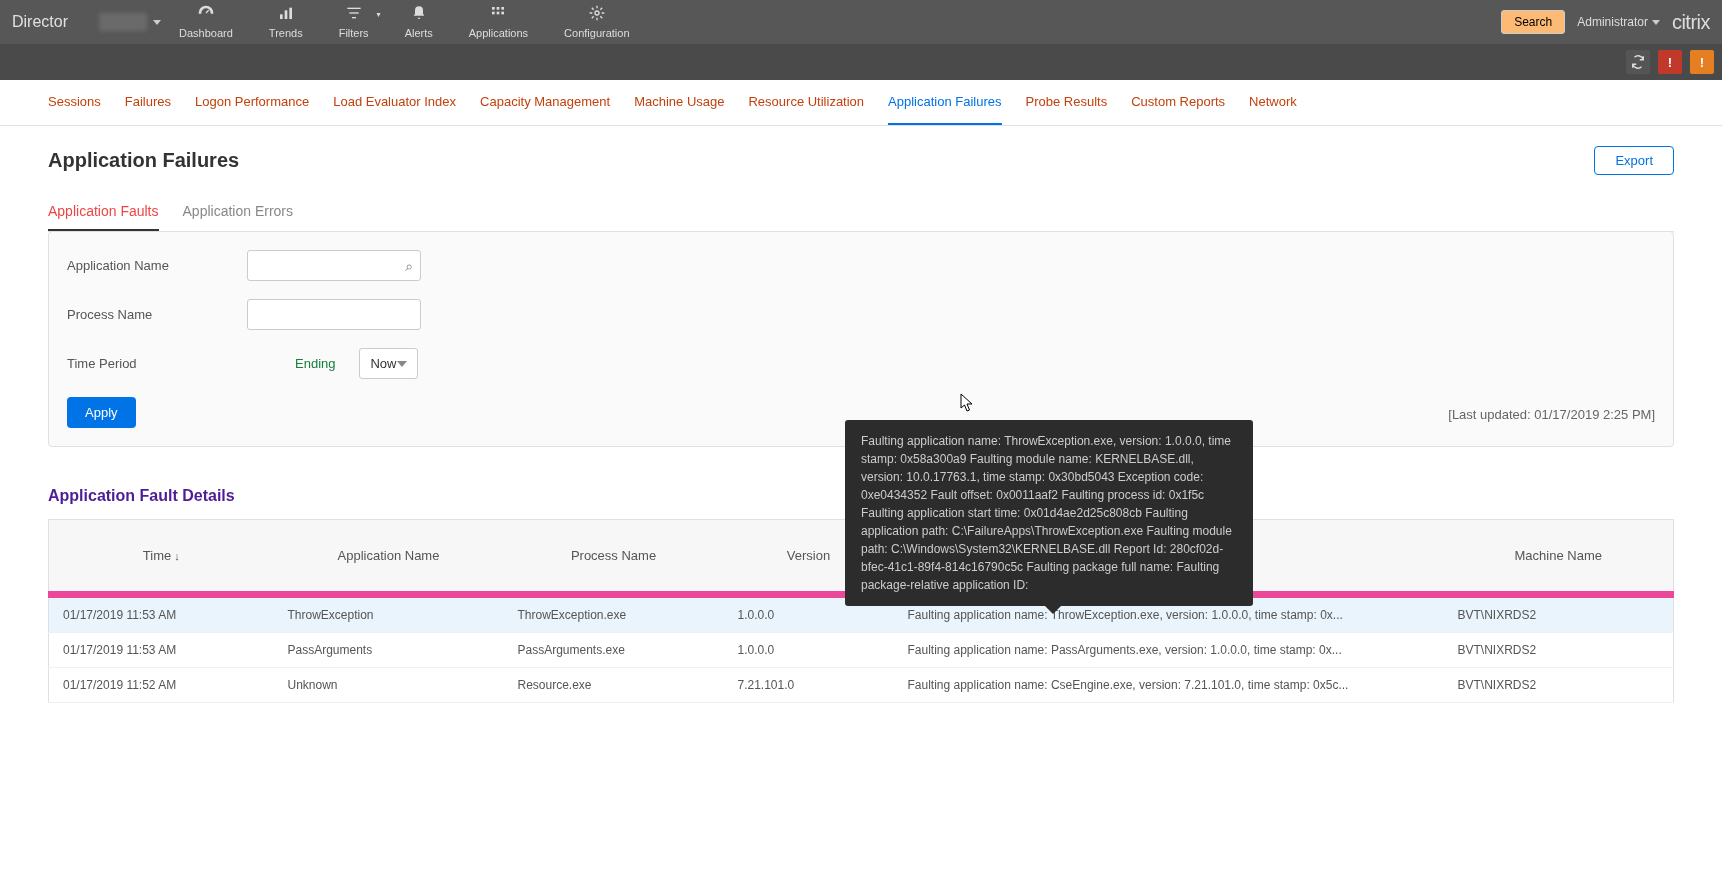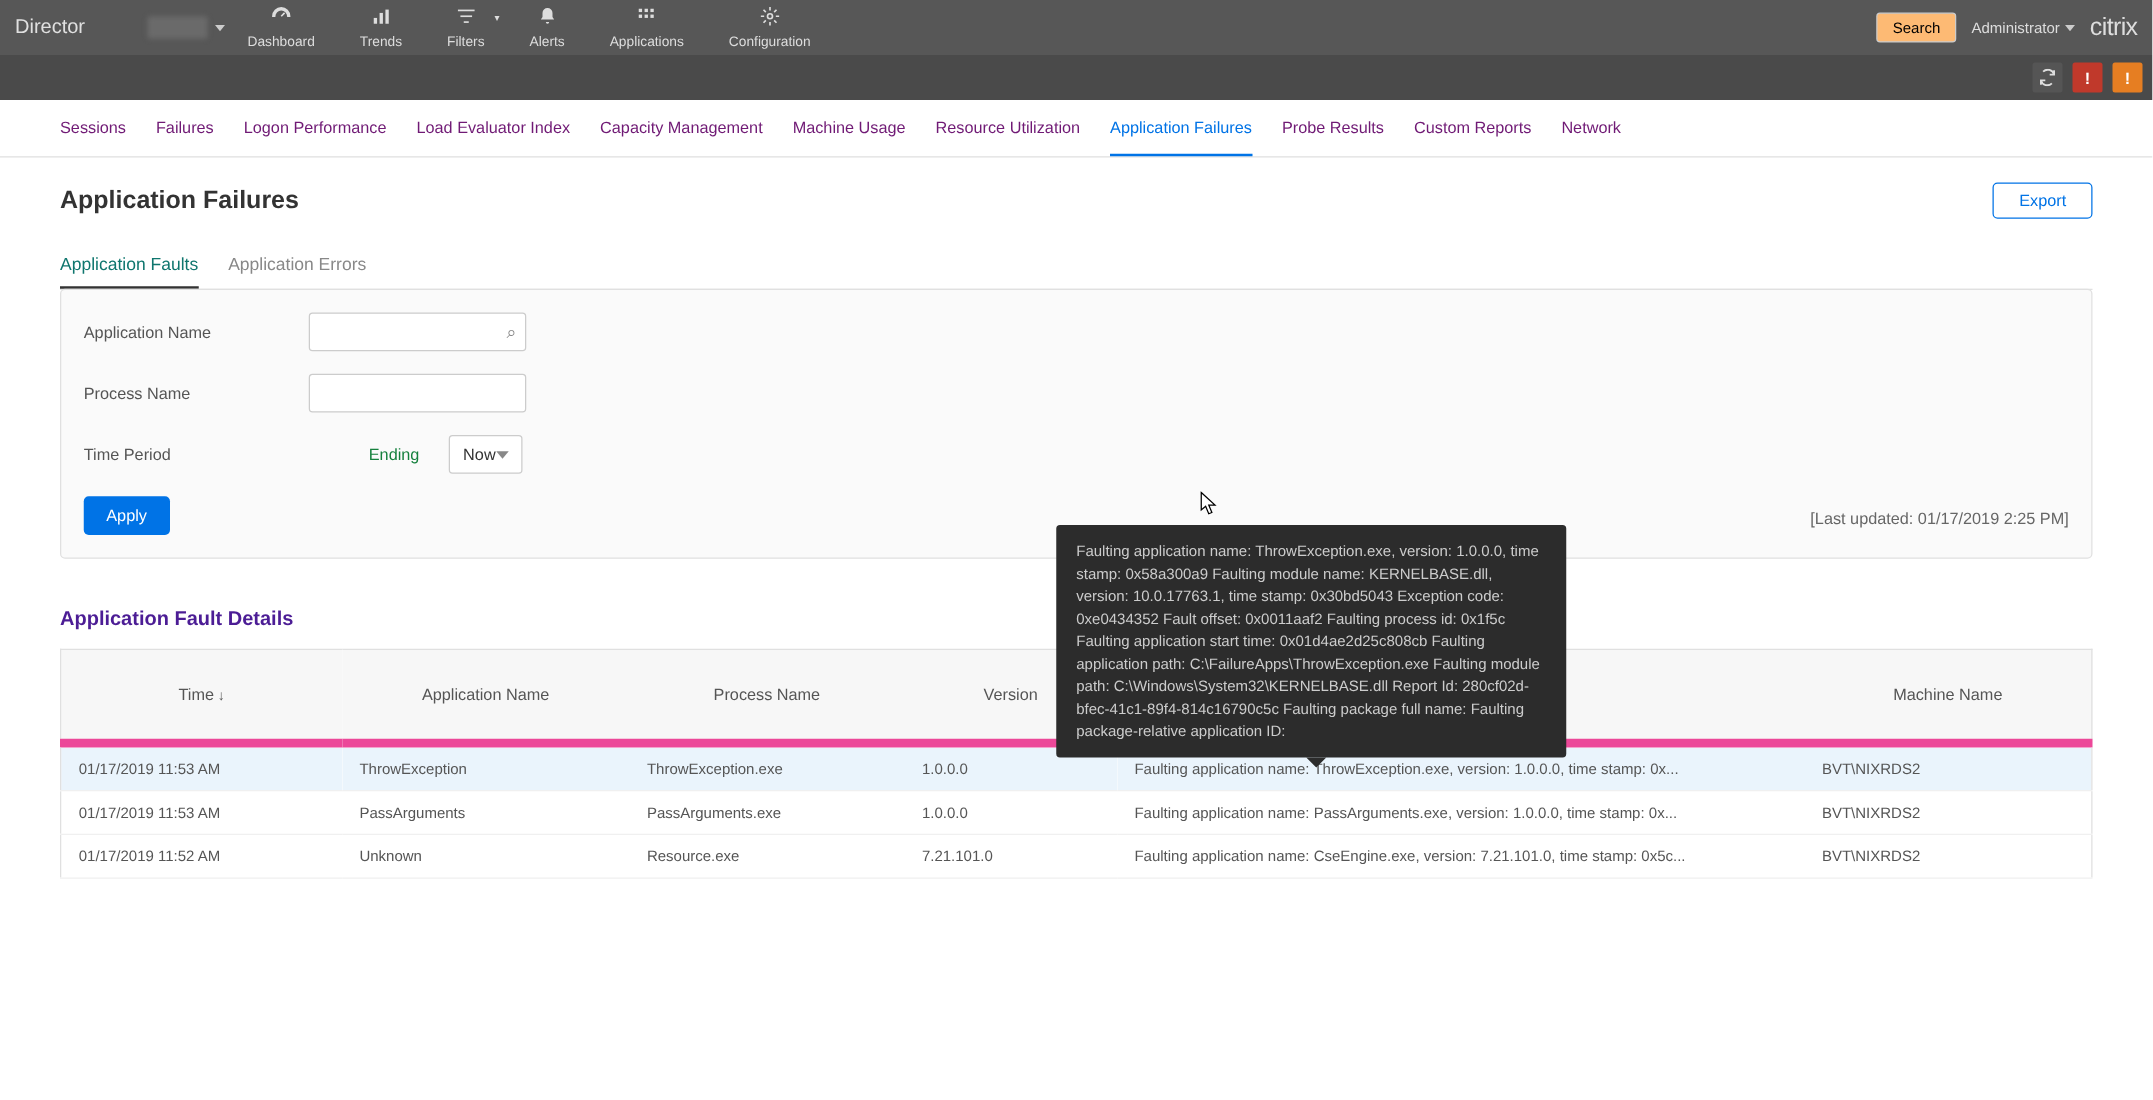--- a/index.html
+++ b/index.html
@@ -1,20 +1,20 @@
 <!DOCTYPE html>
 <html><head>
   <meta charset="utf-8">
   <style>
     * { box-sizing: border-box; margin: 0; padding: 0; }
     body { font-family: Arial, sans-serif; background: #fff; font-size: 13px; color: #333; width: 1722px; }
     
     
     .top-header { background: #575757; display: flex; align-items: center; height: 44px; padding: 0 12px; }
-    .app-title { color: #e0e0e0; font-size: 16px; font-weight: 300; margin-right: 50px; }
+    .app-title { color: #e0e0e0; font-size: 16px; font-weight: 300; margin-right: 31px; }
     .site-dropdown { display: flex; align-items: center; color: #bbb; cursor: pointer; margin-right: auto; gap: 6px; }
     .site-dropdown .blur { width: 48px; height: 18px; background: #6a6a6a; border-radius: 2px; filter: blur(2px); }
     .chev { width: 0; height: 0; border-left: 4px solid transparent; border-right: 4px solid transparent; border-top: 5px solid #ccc; }
     
     .main-nav { display: flex; align-items: center; height: 44px; }
     .main-nav-item { display: flex; flex-direction: column; align-items: center; justify-content: center; padding: 0 18px; color: #ddd; cursor: pointer; font-size: 11px; height: 44px; position: relative; }
     .main-nav-item .icon { font-size: 16px; line-height: 1; margin-bottom: 3px; fill: #ddd; }
     .main-nav-item .dd { position: absolute; top: 10px; right: 6px; font-size: 8px; }
     
     .right-actions { display: flex; align-items: center; gap: 12px; }
@@ -24,33 +24,33 @@
     
     
     .secondary-bar { background: #4a4a4a; height: 36px; display: flex; justify-content: flex-end; align-items: center; padding: 0 8px; gap: 8px; }
     .refresh-btn { color: #ddd; background: #555; border: none; width: 24px; height: 24px; border-radius: 2px; display: flex; align-items: center; justify-content: center; cursor: pointer; }
     .alert-badge { width: 24px; height: 24px; display: flex; align-items: center; justify-content: center; color: #fff; font-weight: bold; border-radius: 2px; }
     .alert-red { background: #c0392b; }
     .alert-orange { background: #e67e22; }
     
     
     .sub-nav { border-bottom: 1px solid #e0e0e0; padding: 0 48px; display: flex; gap: 24px; }
-    .sub-nav-item { padding: 14px 0; color: #701a75; font-size: 13px; cursor: pointer; border-bottom: 2px solid transparent; }
+    .sub-nav-item { padding: 14px 0; color: #c2410c; font-size: 13px; cursor: pointer; border-bottom: 2px solid transparent; }
     .sub-nav-item.active { color: #0073e6; border-bottom-color: #0073e6; }
     
     
     .page-content { padding: 20px 48px; }
     .page-header { display: flex; align-items: center; justify-content: space-between; margin-bottom: 18px; }
     .page-title { font-size: 20px; font-weight: 600; color: #333; }
     .export-btn { background: #fff; border: 1px solid #0073e6; color: #0073e6; padding: 6px 20px; border-radius: 4px; font-size: 13px; cursor: pointer; }
     
     
     .secondary-tabs { display: flex; gap: 24px; border-bottom: 1px solid #e0e0e0; margin-bottom: 0; }
     .secondary-tab { padding: 10px 0; font-size: 14px; color: #888; cursor: pointer; border-bottom: 2px solid transparent; }
-    .secondary-tab.active { color: #0f766e; font-weight: 500; border-bottom-color: #333; }
+    .secondary-tab.active { color: #ef4444; font-weight: 500; border-bottom-color: #333; }
     
     
     .filter-panel { border: 1px solid #e0e0e0; border-radius: 4px; padding: 18px; margin-top: -1px; background: #fafafa; position: relative; }
     .filter-row { display: flex; align-items: center; gap: 24px; margin-bottom: 18px; }
     .filter-label { width: 156px; font-size: 13px; color: #555; }
     .filter-control { width: 174px; }
     .input-wrap { position: relative; }
     .text-input { width: 100%; border: 1px solid #ccc; border-radius: 3px; padding: 7px 10px; font-size: 13px; }
     .search-icn { position: absolute; right: 8px; top: 50%; transform: translateY(-50%); color: #888; font-size: 14px; pointer-events: none; }
     .select-ctrl { width: 100%; border: 1px solid #ccc; border-radius: 3px; padding: 7px 10px; font-size: 13px; background: #fff; display: flex; justify-content: space-between; align-items: center; cursor: pointer; }

